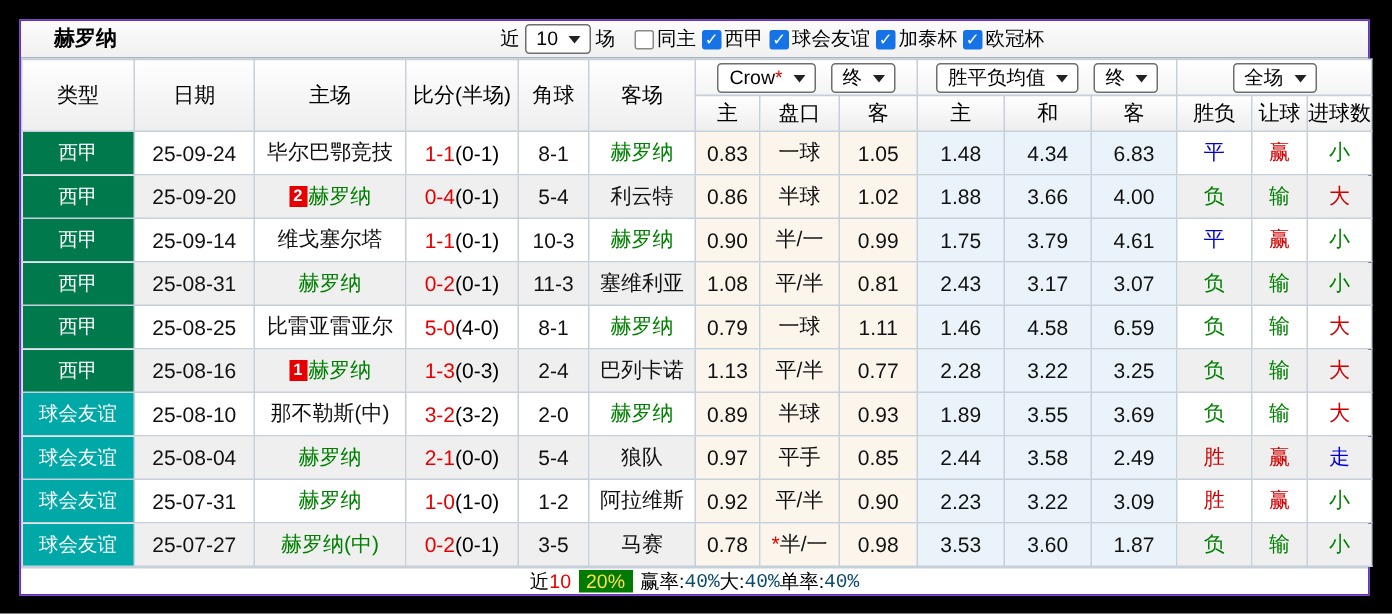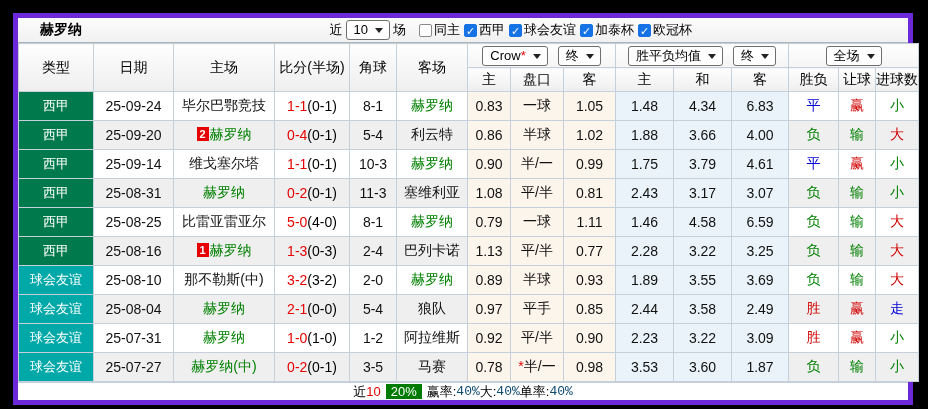--- a/index.html
+++ b/index.html
@@ -3,21 +3,21 @@
 <meta charset="utf-8">
 <style>
   html,body{margin:0;padding:0;}
   body{
     width:928px;height:409px;background:#000;
     font-family:"Liberation Sans","DejaVu Sans",sans-serif;
     position:relative;overflow:hidden;
   }
   .panel{
     position:absolute;left:13px;top:13px;width:900px;background:#fff;
-    border:5px solid #6d28d9;box-sizing:border-box;
+    border:1px solid #6d28d9;box-sizing:border-box;
   }
   
   .titlebar{
     height:24px;display:flex;align-items:center;justify-content:space-between;
     background:linear-gradient(#fcfcfc,#f1f1f1);
     border-bottom:1px solid #aab4bd;padding:0 8px 0 0;
   }
   .title{font-weight:bold;font-size:14px;color:#000;padding-left:22px;}
   .filters{display:flex;align-items:center;font-size:13px;color:#000;margin-right:208px;white-space:nowrap;}
   .filters .lbl{margin:0 3px;}
@@ -64,21 +64,21 @@
     vertical-align:1px;
   }
   .star{color:#e60000;}
   
   .summary{
     height:17px;border-top:1px solid #c6d0da;display:flex;align-items:center;
     justify-content:center;font-size:13px;color:#000;background:#fff;
   }
   .summary .seg-red{color:#e60000;}
   .summary .seg-blue{color:#0c4a6e;font-family:Liberation Mono, monospace;}
-  .summary .seg-badge{background:#007a00;color:#ffffff;padding:0 5px;margin:0 5px;line-height:15px;}
+  .summary .seg-badge{background:#007a00;color:#fde047;padding:0 5px;margin:0 5px;line-height:15px;}
 </style>
 </head>
 <body>
 
 <div class="panel">
 
   <div class="titlebar">
     <span class="title">赫罗纳</span>
     <span class="filters">
       <span class="lbl">近</span>

